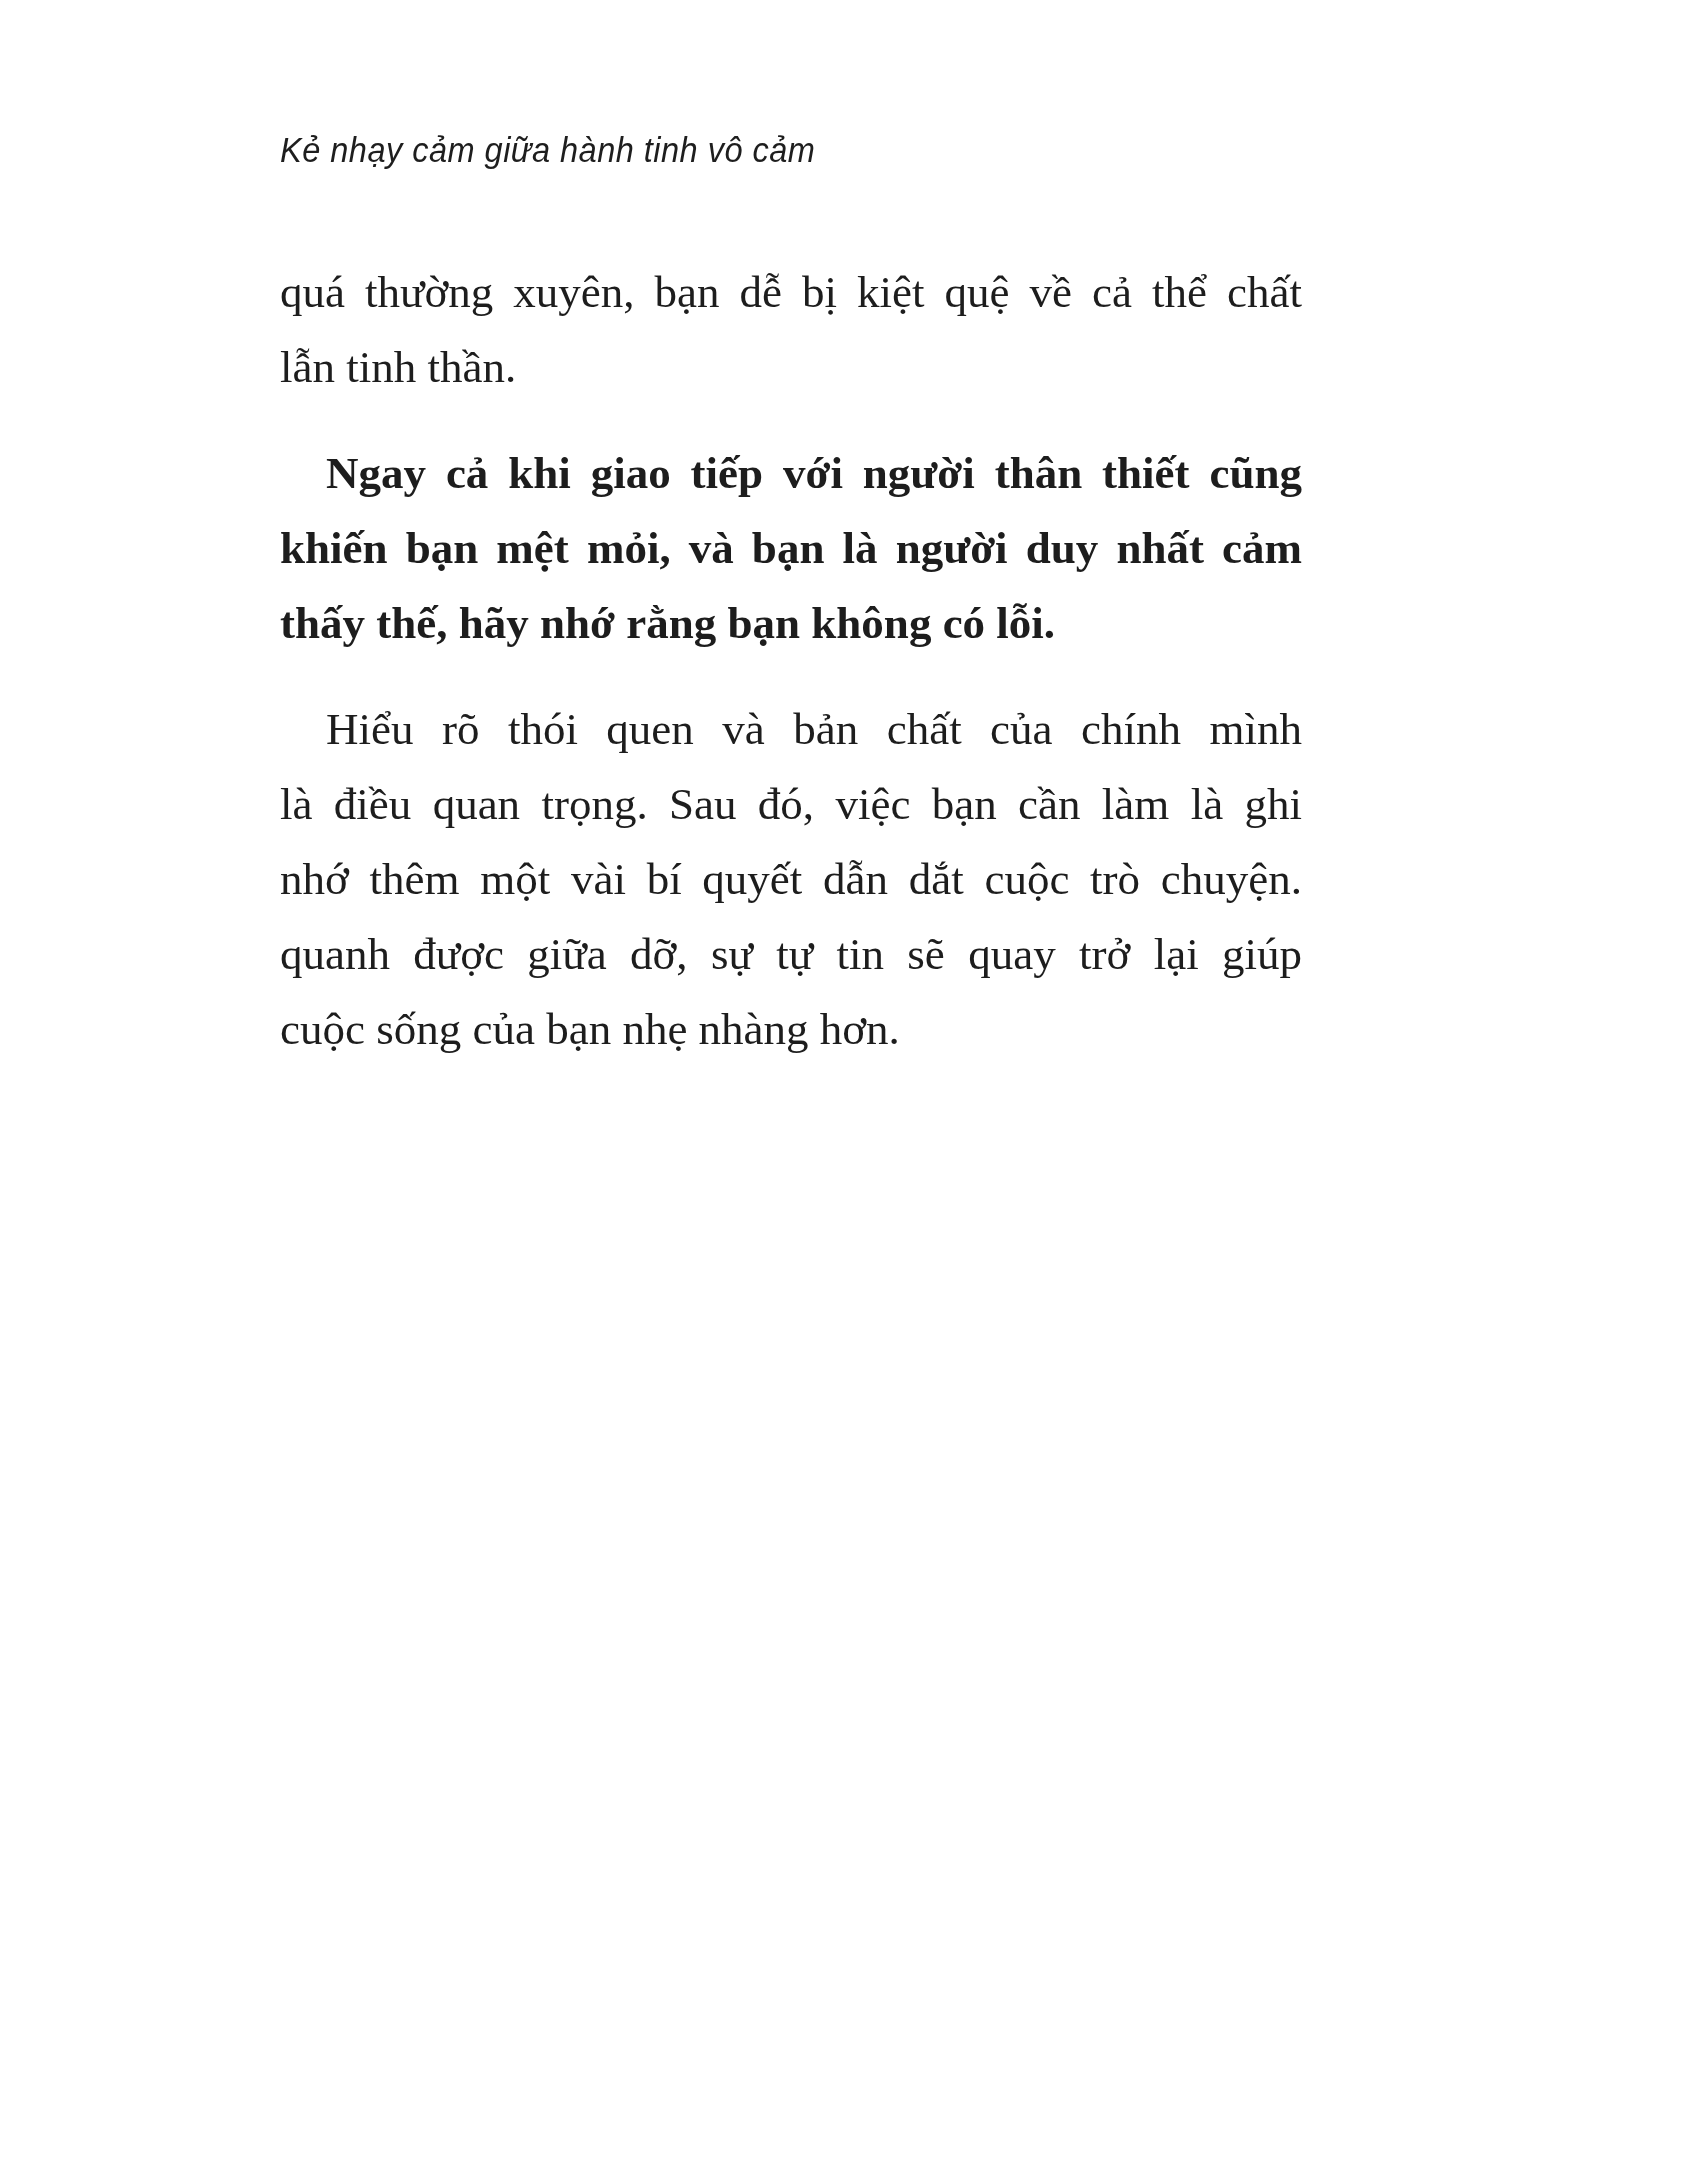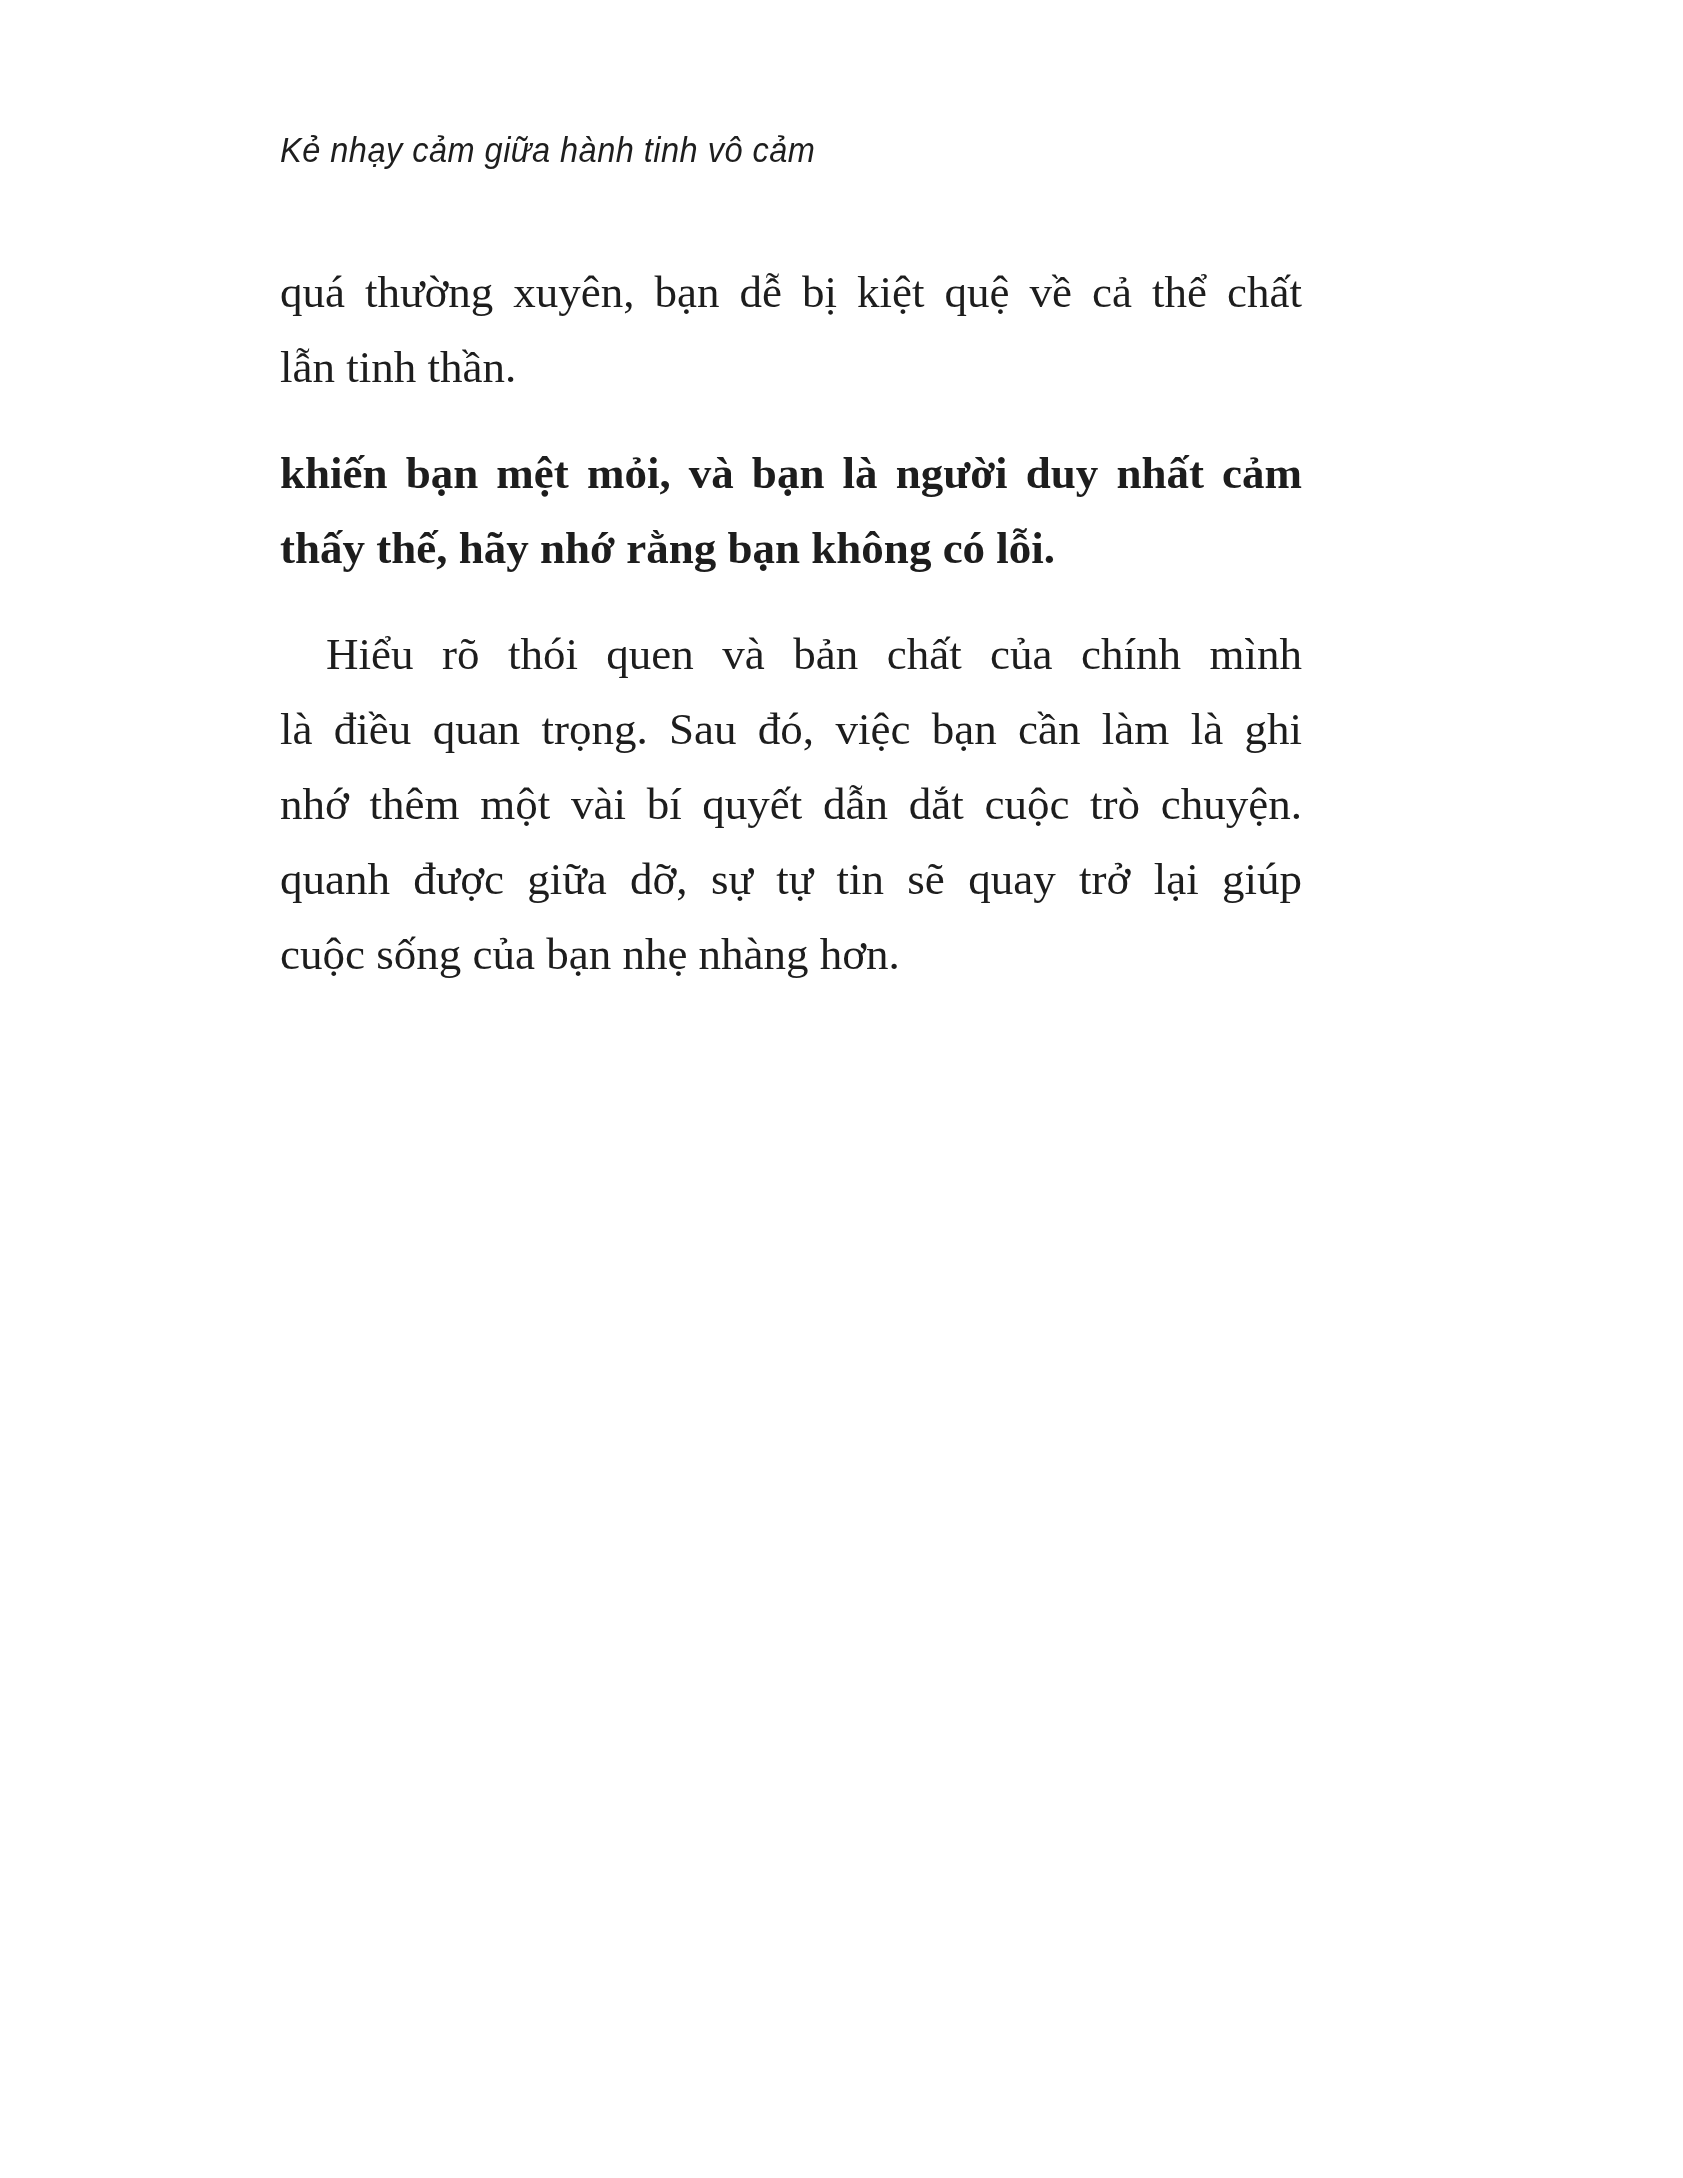--- a/index.html
+++ b/index.html
@@ -70,20 +70,21 @@
 <div class="page">
 
   <div class="running-header">Kẻ nhạy cảm giữa hành tinh vô cảm</div>
 
   <div class="body-text">
       <div class="paragraph">
         <div class="line">quá thường xuyên, bạn dễ bị kiệt quệ về cả thể chất</div>
         <div class="line last">lẫn tinh thần.</div>
       </div>
       <div class="paragraph bold">
+        <div class="line indent">Ngay cả khi giao tiếp với người thân thiết cũng</div>
         <div class="line">khiến bạn mệt mỏi, và bạn là người duy nhất cảm</div>
         <div class="line last">thấy thế, hãy nhớ rằng bạn không có lỗi.</div>
       </div>
       <div class="paragraph">
         <div class="line indent">Hiểu rõ thói quen và bản chất của chính mình</div>
         <div class="line">là điều quan trọng. Sau đó, việc bạn cần làm là ghi</div>
         <div class="line">nhớ thêm một vài bí quyết dẫn dắt cuộc trò chuyện.</div>
         <div class="line">quanh được giữa dỡ, sự tự tin sẽ quay trở lại giúp</div>
         <div class="line last">cuộc sống của bạn nhẹ nhàng hơn.</div>
       </div>

